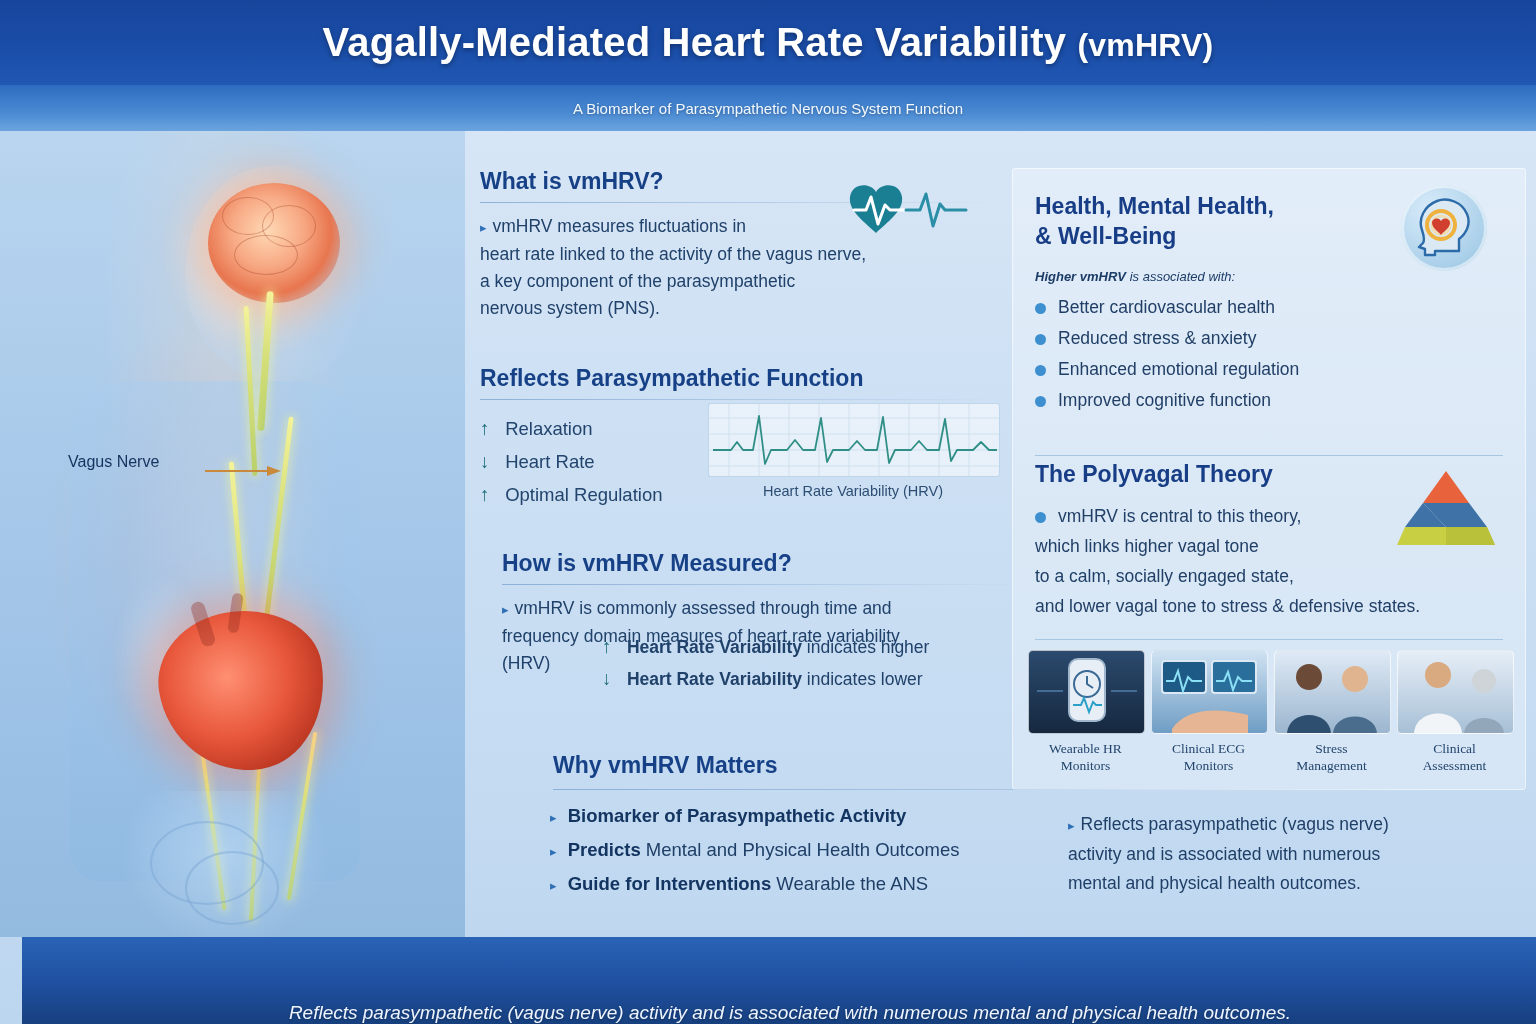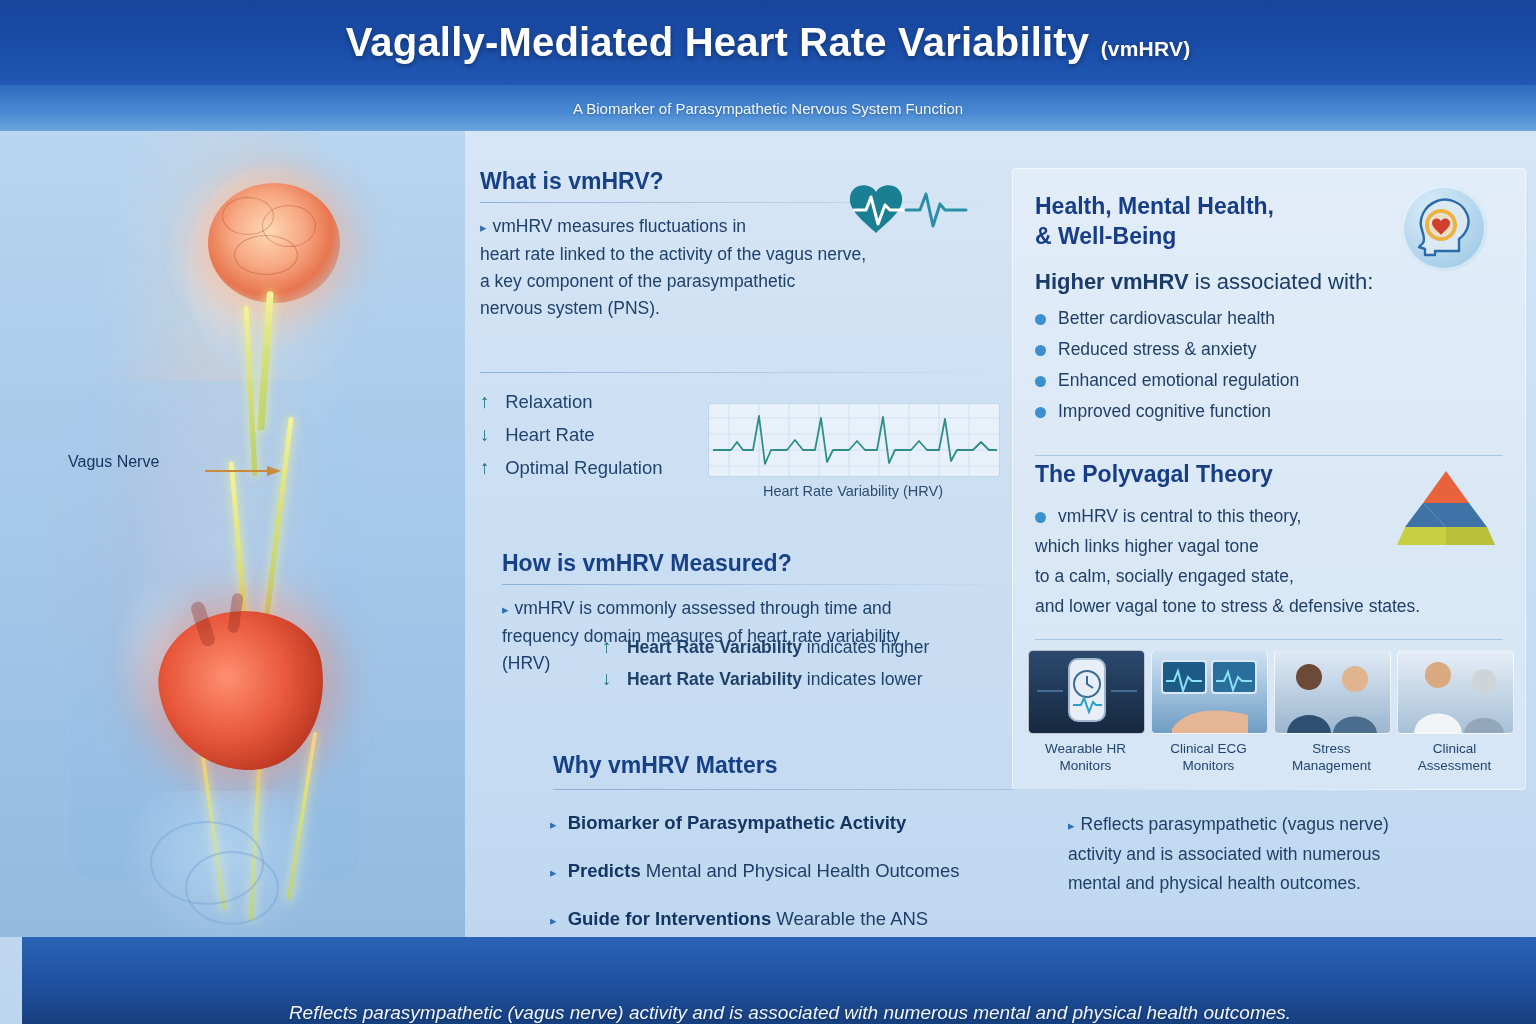--- a/index.html
+++ b/index.html
@@ -31,21 +31,21 @@
   }
   .header-title {
     color: #ffffff;
     font-weight: bold;
     font-size: 40px;
     letter-spacing: 0.2px;
     text-shadow: 0 2px 5px rgba(0,0,0,0.35);
     white-space: nowrap;
   }
   .header-title .small {
-    font-size: 21px;
+    font-size: 32px;
     margin-top: 8px;
   }
   .subheader {
     position: absolute;
     left: 0; top: 85px;
     width: 1536px;
     height: 46px;
     background: linear-gradient(180deg, #2d6cbf 0%, #4a8ad3 60%, #6ba4de 100%);
     display: flex;
     align-items: center;
@@ -253,20 +253,21 @@
   
   .thumbs {
     position: absolute;
     left: 1028px; top: 650px;
     width: 490px; height: 145px;
     display: flex;
     gap: 8px;
   }
   .thumb {
     width: 115px;
+    font-family: Liberation Serif, serif;
   }
   .thumb-img {
     width: 115px; height: 82px;
     border-radius: 5px;
     border: 1px solid rgba(255,255,255,0.7);
     overflow: hidden;
     position: relative;
   }
   .thumb-cap {
     margin-top: 6px;
@@ -283,21 +284,21 @@
     width: 1056px; height: 185px;
   }
   .why-title {
     font-size: 23px;
     font-weight: bold;
     color: #174187;
   }
   .why-item {
     font-size: 18.5px;
     color: #1f3f67;
-    line-height: 46px;
+    line-height: 32px;
   }
   .why-item b { color: #143561; }
   .why-right {
     position: absolute;
     left: 600px; top: 58px;
     width: 450px;
     font-size: 17.5px;
     line-height: 29px;
     color: #1f3f67;
   }
@@ -381,20 +382,21 @@
       </div>
     </div>
 
     <svg style="position:absolute; left:372px; top:30px; width:130px; height:70px;" viewBox="0 0 130 70">
       <path d="M36 12 C30 2, 12 3, 10 17 C8 31, 26 43, 36 53 C46 43, 64 31, 62 17 C60 3, 42 2, 36 12 Z" fill="#1b7f93"></path>
       <path d="M14 30 L26 30 L31 17 L38 44 L45 25 L50 30 L64 30" stroke="#ffffff" stroke-width="3" fill="none" stroke-linejoin="round" stroke-linecap="round"></path>
       <path d="M66 30 L80 30 L86 14 L93 46 L100 24 L105 30 L126 30" stroke="#2a8fa6" stroke-width="3" fill="none" stroke-linejoin="round" stroke-linecap="round"></path>
     </svg>
 
     <div style="position:absolute; left:12px; top:215px; width:520px;">
+      <div class="sec-title">Reflects Parasympathetic Function</div>
       <div class="rule"></div>
       <div style="margin-top:12px;">
         <div class="reflect-row">
           <span class="arrow-up">↑</span>
           <span>Relaxation</span>
         </div>
         <div class="reflect-row">
           <span class="arrow-down">↓</span>
           <span>Heart Rate</span>
         </div>
@@ -454,21 +456,21 @@
     </div>
 
     <div style="position:absolute; left:22px; top:22px; width:350px;">
       <div class="right-title">
         <span>Health, Mental Health,</span><br>
         <span>&amp; Well-Being</span>
       </div>
     </div>
 
     <div style="position:absolute; left:22px; top:100px; width:470px;">
-      <div style="font-size:22px; color:#1b3c66;">
+      <div style="font-size:13px; color:#1b3c66;font-style:italic;">
         <b>Higher vmHRV</b>
         <span>is associated with:</span>
       </div>
       <div style="margin-top:8px;">
         <div class="bullet-row"><span class="bullet-dot"></span><span>Better cardiovascular health</span></div>
         <div class="bullet-row"><span class="bullet-dot"></span><span>Reduced stress &amp; anxiety</span></div>
         <div class="bullet-row"><span class="bullet-dot"></span><span>Enhanced emotional regulation</span></div>
         <div class="bullet-row"><span class="bullet-dot"></span><span>Improved cognitive function</span></div>
       </div>
     </div>

